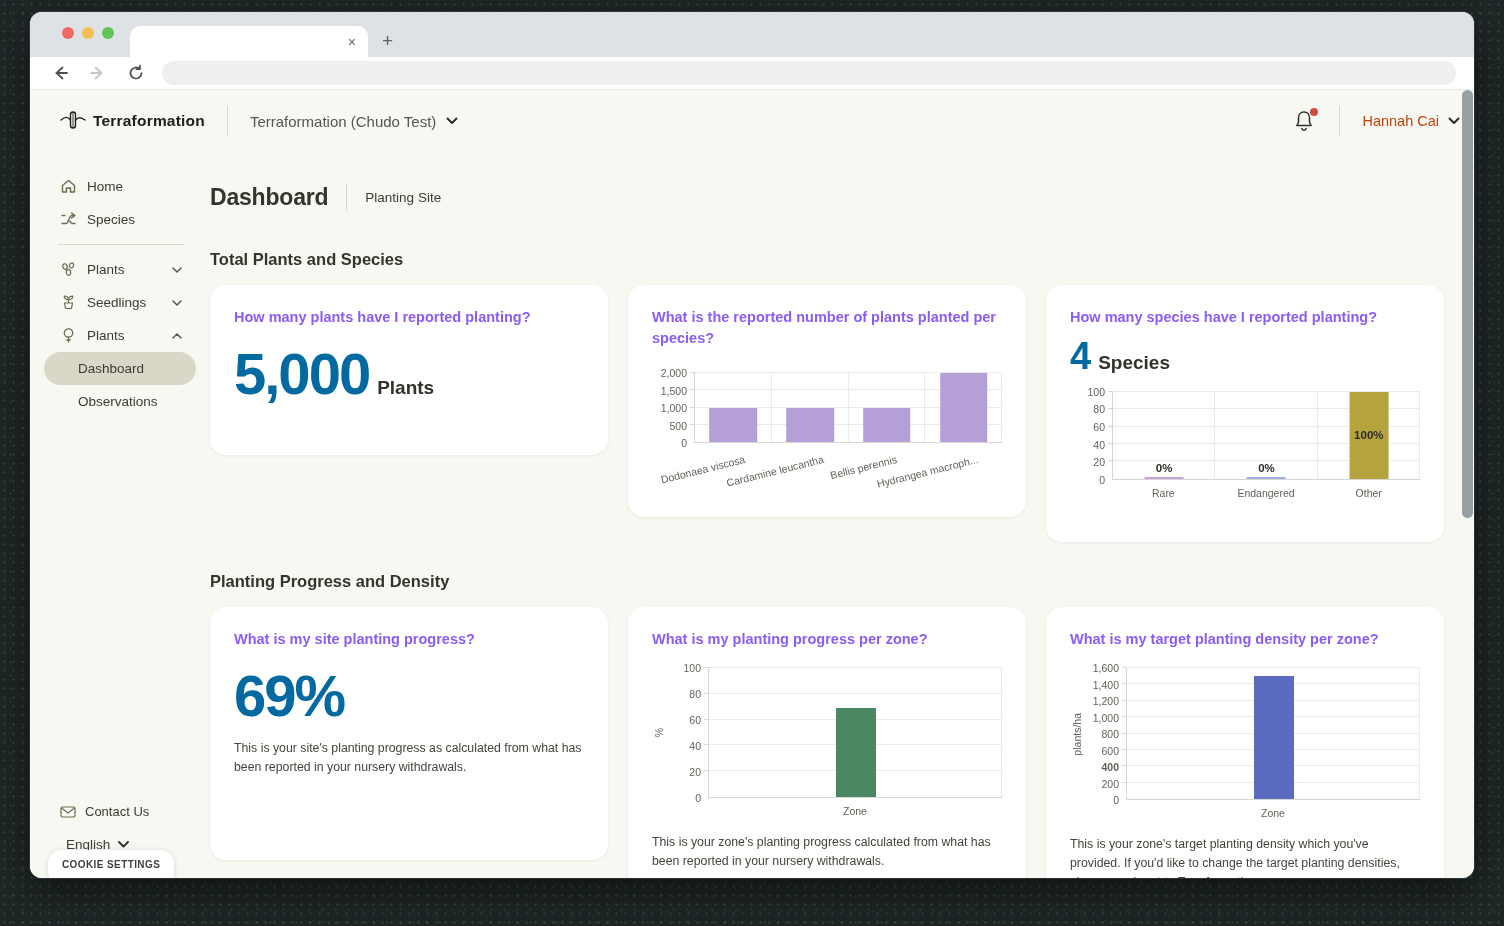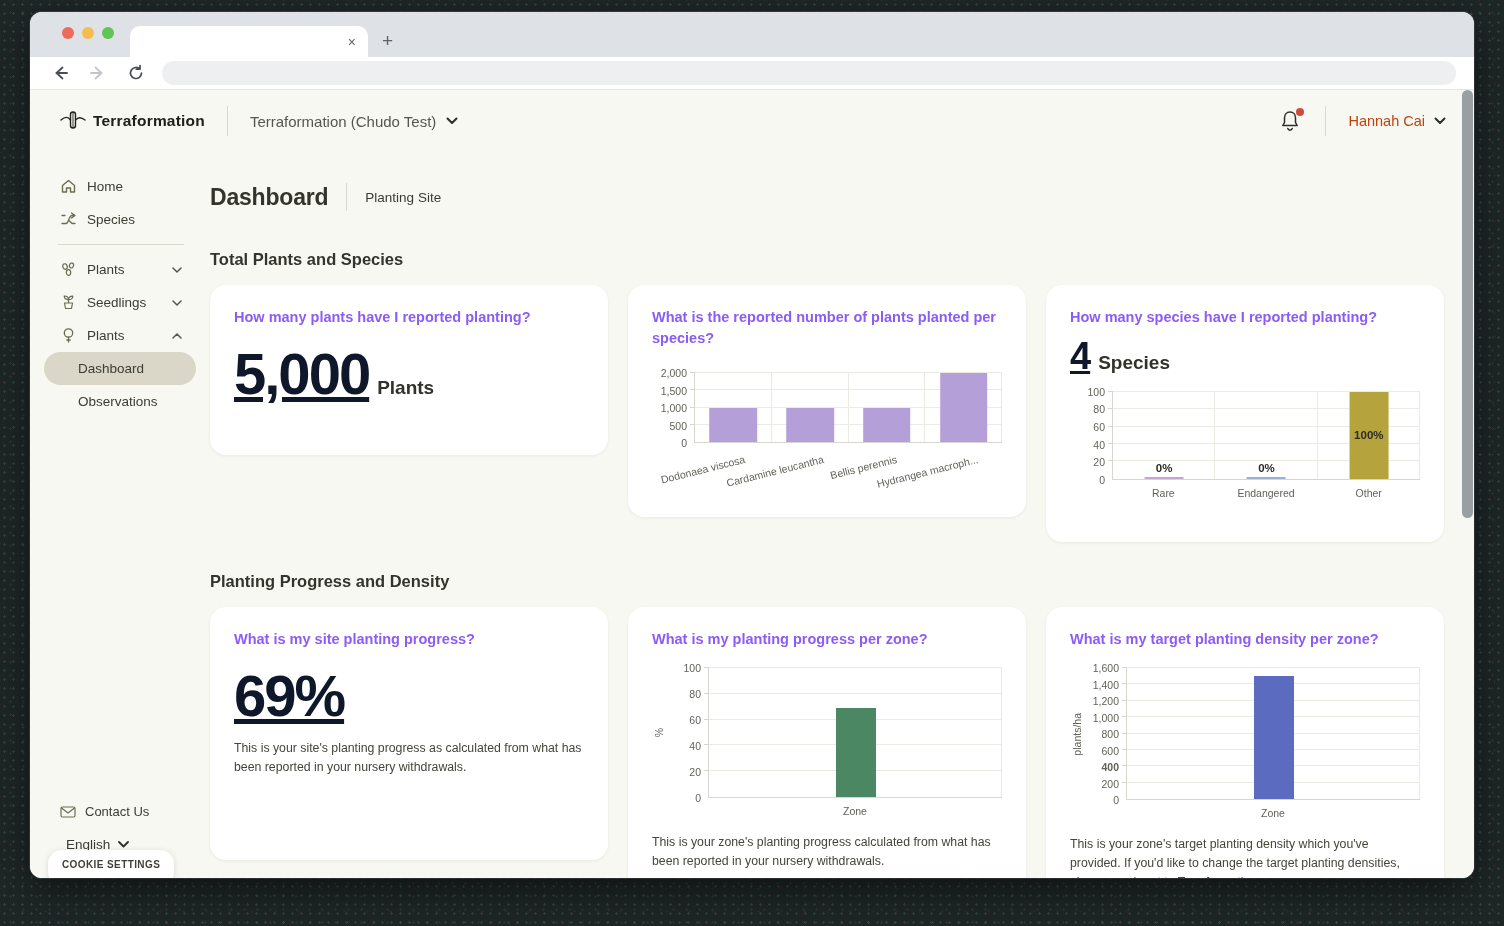--- a/index.html
+++ b/index.html
@@ -28,21 +28,21 @@
   .tab { position:absolute; left:100px; top:14px; width:238px; height:31px; background:#fff;
          border-radius:10px 10px 0 0; display:flex; align-items:center; justify-content:flex-end; padding-right:12px;}
   .tab-close { font-size:14px; color:#5f6368; line-height:1; cursor:default; }
   .newtab { position:absolute; left:352px; top:18px; font-size:19px; color:#5f6368; line-height:22px; }
   .toolbar { height:33px; background:#fff; display:flex; align-items:center; padding-left:18px; border-bottom:1px solid #e7e8e4;}
   .nav-ic { width:24px; height:24px; margin-right:14px; display:flex; align-items:center; justify-content:center; }
   .addr { flex:1; height:24px; margin-right:18px; background:#edeff1; border-radius:12px; }
   
   .content { height:788px; background:#f7f8f2; position:relative; overflow:hidden; }
   .scroll-thumb { position:absolute; right:1px; top:0; width:11px; height:428px; background:#99a0a4; border-radius:7px; z-index:50;}
-  .app-header { height:62px; display:flex; align-items:center; justify-content:space-between; padding:0 28px 0 30px; }
+  .app-header { height:62px; display:flex; align-items:center; justify-content:space-between; padding:0 14px 0 30px; }
   .hdr-left { display:flex; align-items:center; }
   .logo { display:flex; align-items:center; gap:7px; }
   .logo-word { font-size:15.5px; font-weight:700; color:#20201b; letter-spacing:0.2px; }
   .vdiv { width:1px; height:30px; background:#d9d9d1; margin:0 22px; }
   .org { display:flex; align-items:center; gap:10px; font-size:15px; color:#55564e; }
   .hdr-right { display:flex; align-items:center; }
   .bell-wrap { position:relative; width:24px; height:24px; }
   .bell-dot { position:absolute; top:-1px; right:-1px; width:8px; height:8px; border-radius:50%; background:#cf4a3f; }
   .user { display:flex; align-items:center; gap:9px; font-size:14.5px; color:#c2410c; font-weight:500; }
   .content-body { display:flex; height:726px; }
@@ -67,21 +67,21 @@
   .ps-label { font-size:13.5px; color:#3c3c33; font-weight:500; margin-right:10px; }
   .ps-select { width:182px; height:31px; border:1px solid #75756a; border-radius:8px; background:#fff;
                display:flex; align-items:center; justify-content:space-between; padding:0 10px;
                font-size:13.5px; font-weight:600; color:#2f2f28; cursor:pointer; }
   .ps-select span { white-space:nowrap; overflow:hidden; }
   .section-h { font-size:16.5px; font-weight:700; color:#34342c; margin-top:36px; }
   .cards { display:grid; grid-template-columns:repeat(3,398px); gap:20px; margin-top:16px; align-items:start; }
   .card { background:#fff; border-radius:16px; box-shadow:0 1px 3px rgba(60,60,50,0.08); padding:22px 24px; overflow:hidden; }
   .question { font-size:14.5px; font-weight:700; color:#8b5cf6; line-height:1.45; }
   .bignum-row { display:flex; align-items:baseline; gap:8px; }
-  .bignum { font-size:58px; font-weight:700; color:#0f172a; letter-spacing:-2px; line-height:1.1;text-decoration:underline; }
+  .bignum { font-size:58px; font-weight:700; color:#0369a1; letter-spacing:-2px; line-height:1.1; }
   .bignum.mid { font-size:38px; letter-spacing:-1px; }
   .bigunit { font-size:19px; font-weight:700; color:#32322a; }
   .card-p { font-size:12.3px; color:#45453c; line-height:1.55; margin-top:11px; }
   .caption { font-size:12.3px; color:#45453c; line-height:1.55; margin-top:16px; }
   .h170{height:170px;} .h232{height:232px;} .h257{height:257px;} .h253{height:253px;} .h300{height:300px;}
   .mt14{margin-top:14px;} .mt8{margin-top:8px;} .mt24{margin-top:24px;} .mt18{margin-top:18px;}
   
   .chart-main { display:flex; }
   .chart-ylab { width:14px; flex:none; display:flex; align-items:center; justify-content:center; }
   .chart-ylab span { writing-mode:vertical-rl; transform:rotate(180deg); font-size:10.5px; color:#62625a; }

